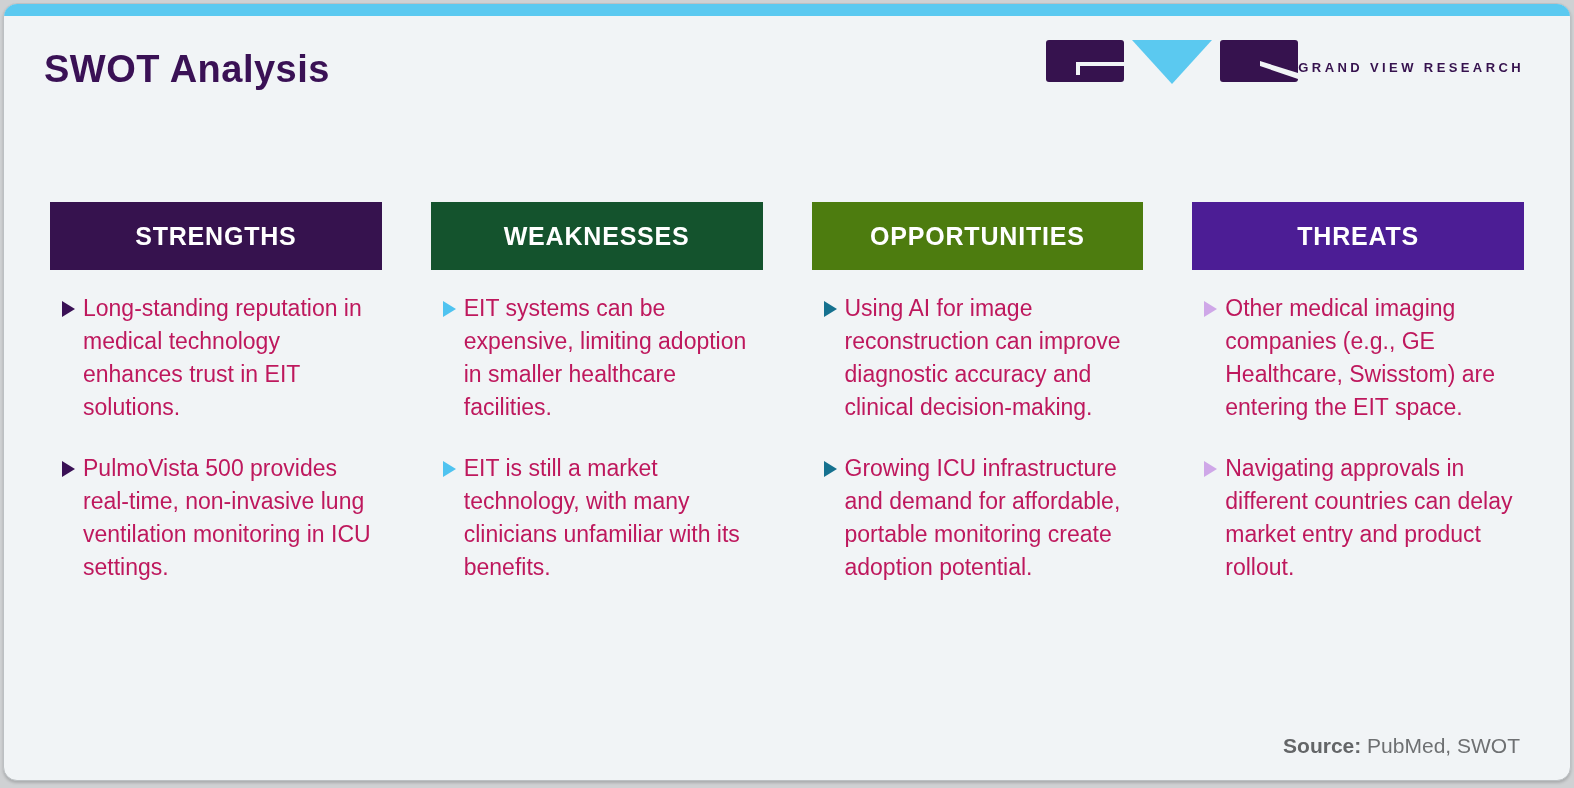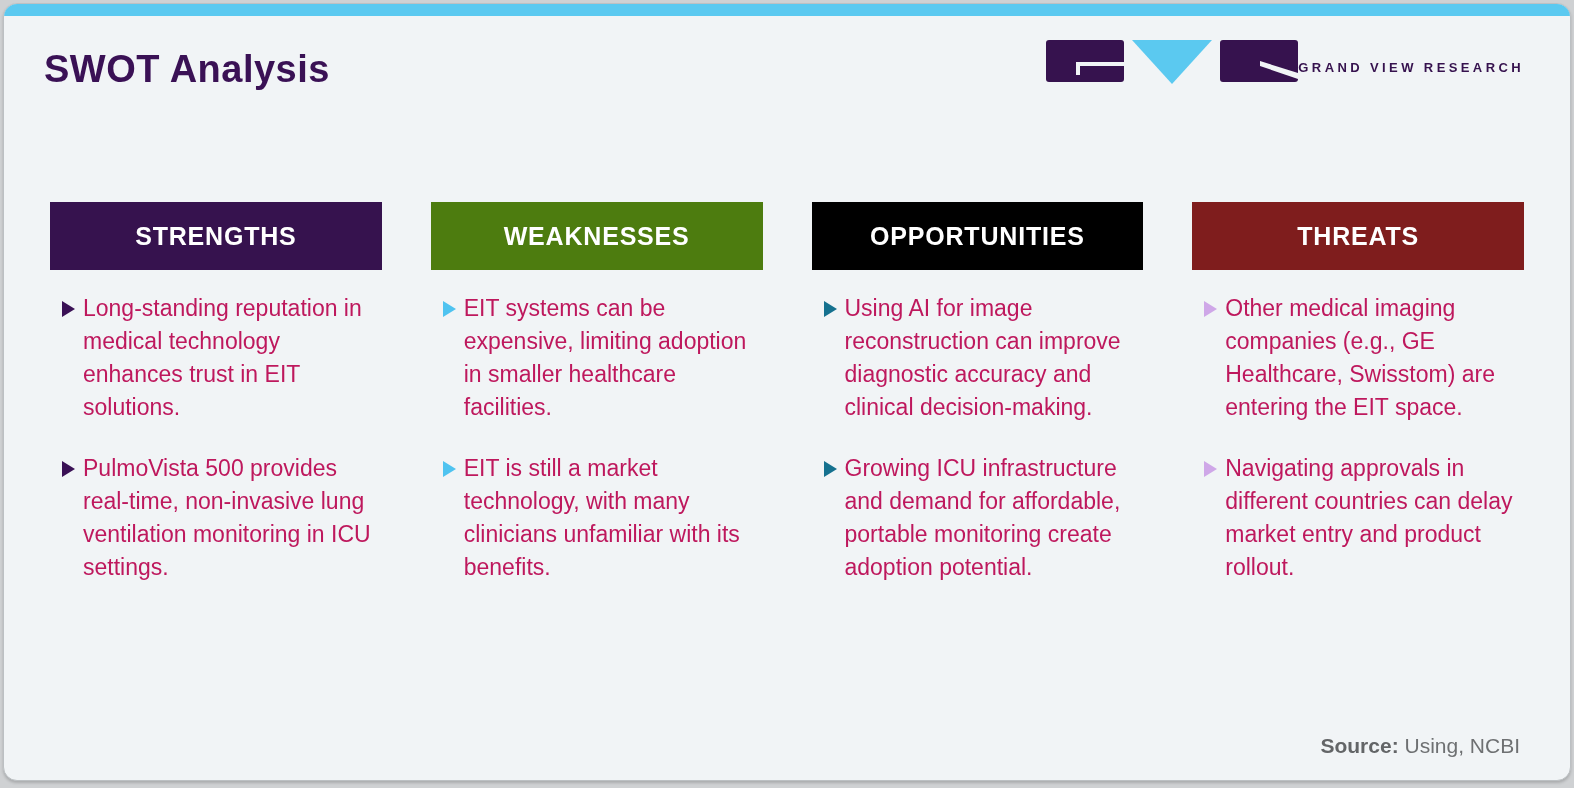--- a/index.html
+++ b/index.html
@@ -117,60 +117,60 @@
           <span class="bullet-text">Long-standing reputation in medical technology enhances trust in EIT solutions.</span>
         </div>
         <div class="bullet-item">
           <span class="bullet-tri" style="border-left-color: rgb(58, 17, 85);"></span>
           <span class="bullet-text">PulmoVista 500 provides real-time, non-invasive lung ventilation monitoring in ICU settings.</span>
         </div>
       </div>
     </div>
 
     <div class="col">
-      <div class="col-header" style="background-color: #4d7c0f;">WEAKNESSES</div>
+      <div class="col-header" style="background-color: #14532d;">WEAKNESSES</div>
       <div class="col-items">
         <div class="bullet-item">
           <span class="bullet-tri" style="border-left-color: rgb(79, 195, 240);"></span>
           <span class="bullet-text">EIT systems can be expensive, limiting adoption in smaller healthcare facilities.</span>
         </div>
         <div class="bullet-item">
           <span class="bullet-tri" style="border-left-color: rgb(79, 195, 240);"></span>
           <span class="bullet-text">EIT is still a market technology, with many clinicians unfamiliar with its benefits.</span>
         </div>
       </div>
     </div>
 
     <div class="col">
-      <div class="col-header" style="background-color: #000000;">OPPORTUNITIES</div>
+      <div class="col-header" style="background-color: #4d7c0f;">OPPORTUNITIES</div>
       <div class="col-items">
         <div class="bullet-item">
           <span class="bullet-tri" style="border-left-color: rgb(21, 113, 143);"></span>
           <span class="bullet-text">Using AI for image reconstruction can improve diagnostic accuracy and clinical decision-making.</span>
         </div>
         <div class="bullet-item">
           <span class="bullet-tri" style="border-left-color: rgb(21, 113, 143);"></span>
           <span class="bullet-text">Growing ICU infrastructure and demand for affordable, portable monitoring create adoption potential.</span>
         </div>
       </div>
     </div>
 
     <div class="col">
-      <div class="col-header" style="background-color: #7f1d1d;">THREATS</div>
+      <div class="col-header" style="background-color: #4c1d95;">THREATS</div>
       <div class="col-items">
         <div class="bullet-item">
           <span class="bullet-tri" style="border-left-color: rgb(207, 167, 232);"></span>
           <span class="bullet-text">Other medical imaging companies (e.g., GE Healthcare, Swisstom) are entering the EIT space.</span>
         </div>
         <div class="bullet-item">
           <span class="bullet-tri" style="border-left-color: rgb(207, 167, 232);"></span>
           <span class="bullet-text">Navigating approvals in different countries can delay market entry and product rollout.</span>
         </div>
       </div>
     </div>
 
   </div>
 
   <div class="source-line">
-    <b>Source:</b><span> Using, NCBI</span>
+    <b>Source:</b><span> PubMed, SWOT</span>
   </div>
 
 </div>
 
 </body></html>

